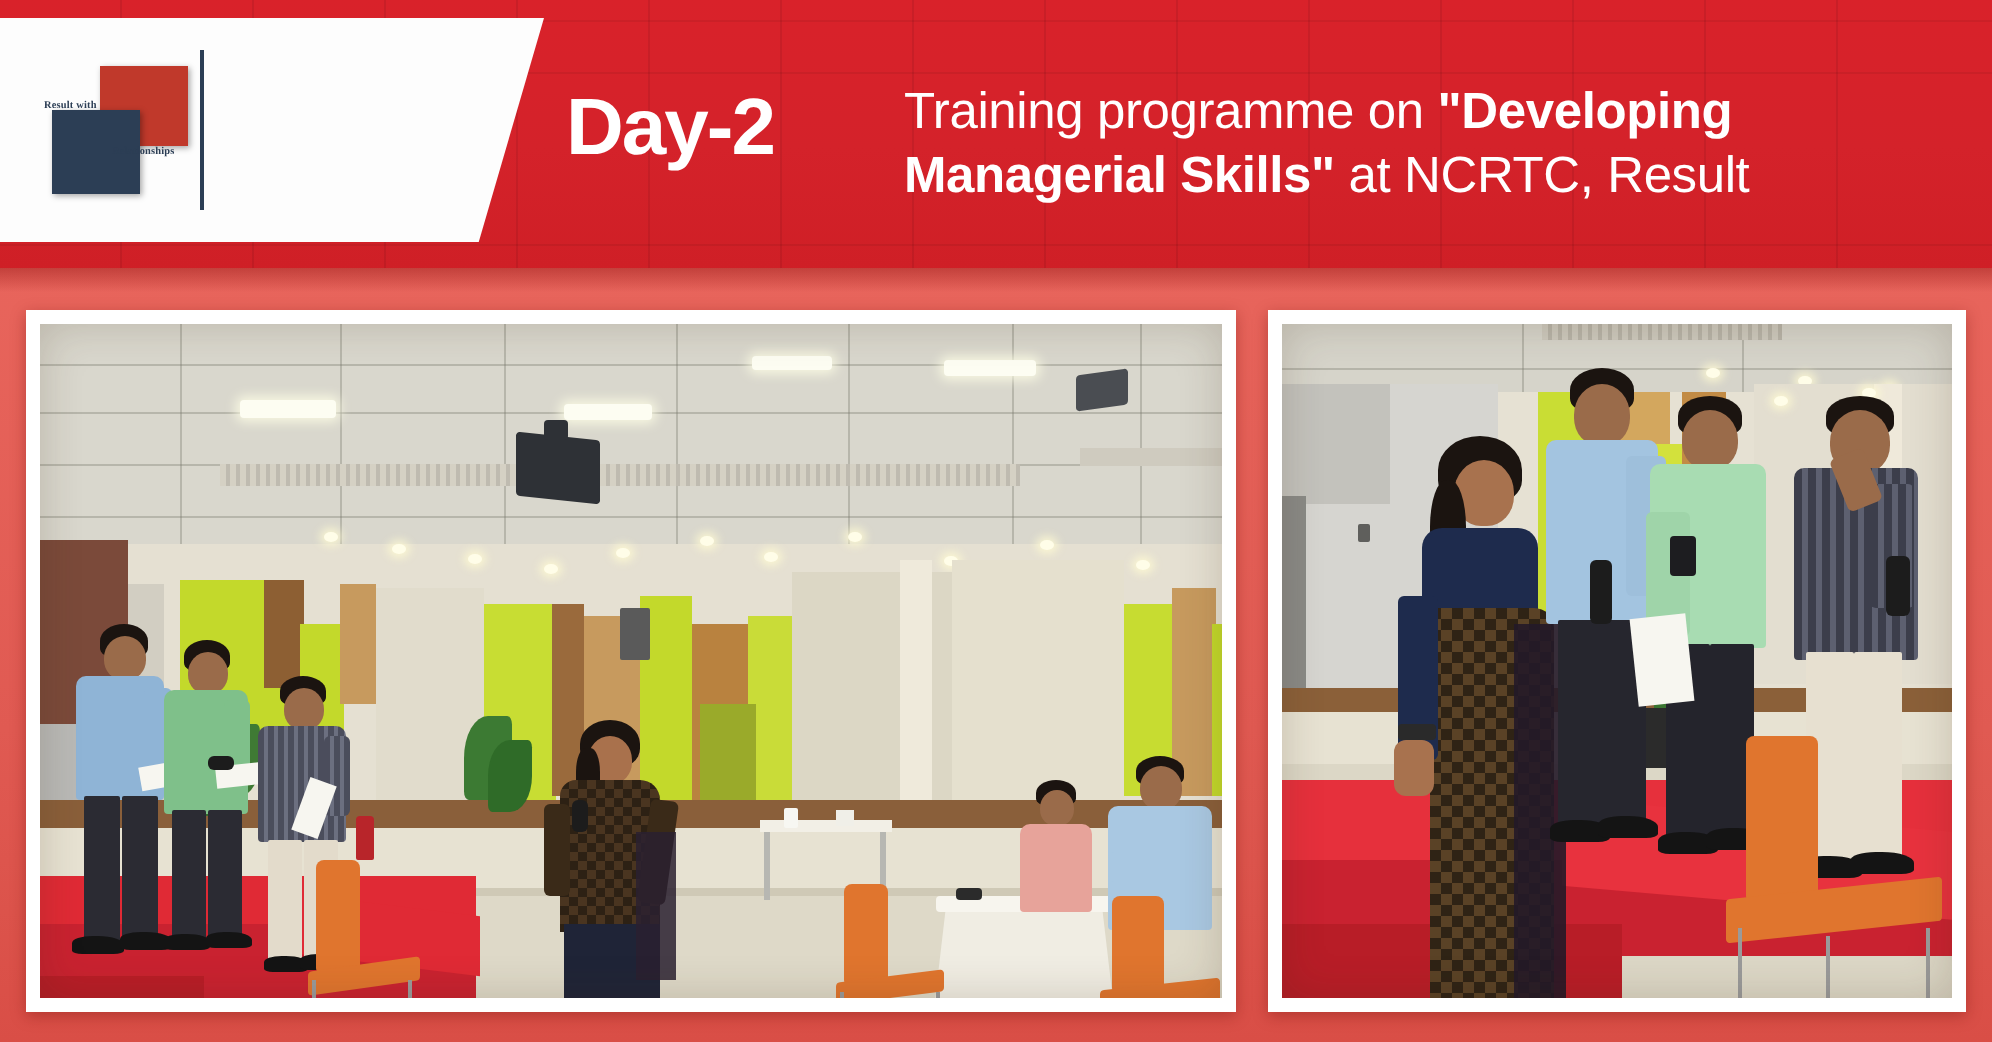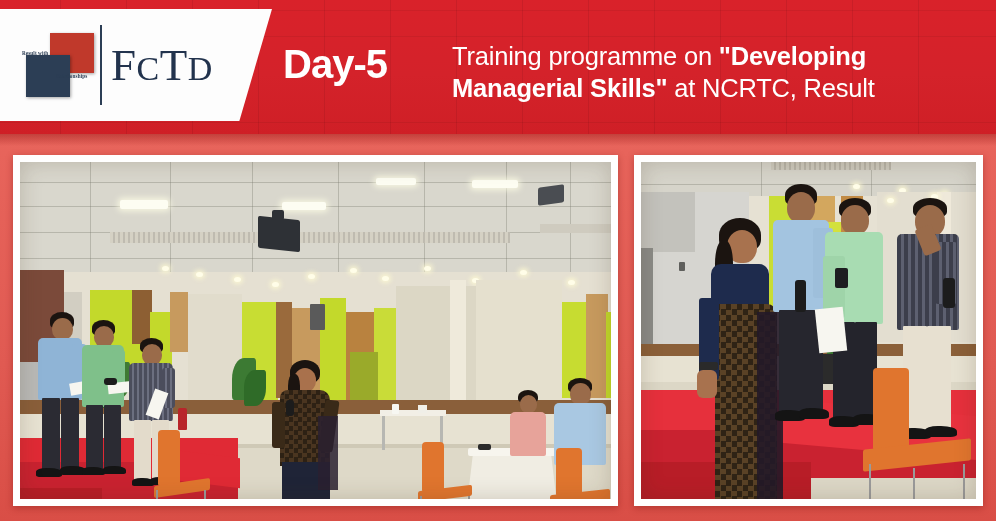--- a/index.html
+++ b/index.html
@@ -191,27 +191,24 @@
 
   <div id="logo-plate">
     <div id="logo-inner">
       <div class="logo-marks">
         <div class="sq-red"></div>
         <div class="sq-navy"></div>
         <div class="tag-top">Result with</div>
         <div class="tag-bot">Relationships</div>
       </div>
       <div class="logo-divider"></div>
-      <div class="logo-word">
-        <span class="big">F</span><span class="sml">C</span><span class="big">T</span><span class="sml">D</span>
-      </div>
     </div>
   </div>
 
-  <div id="day-label">Day-5</div>
+  <div id="day-label">Day-2</div>
 
   <div id="title-block">
     <span>Training programme on </span><span class="b">"Developing</span><br>
     <span class="b">Managerial Skills"</span><span> at NCRTC, Result</span>
   </div>
 
   <div class="photo-frame" id="photo-left">
     <div class="photo-canvas">
 
       <div class="ceiling" style="height:112px;background:#d9d7cd;"></div>

